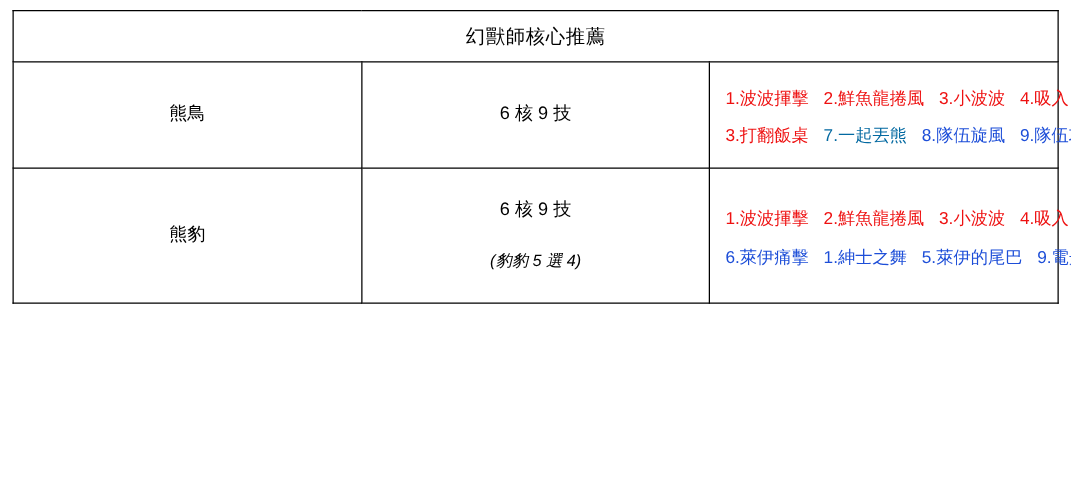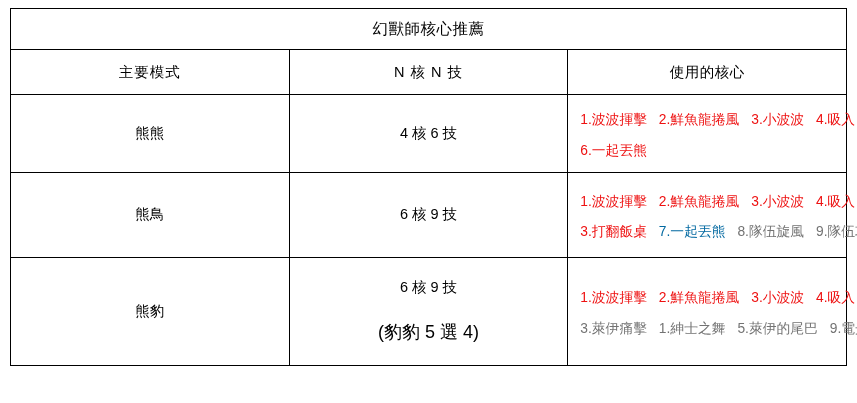--- a/index.html
+++ b/index.html
@@ -52,73 +52,51 @@
   .col-nn   { width: 118px; }
   .col-core { width: 595px; }
 
   .mode-cell, .nn-cell {
     text-align: center;
     font-size: 14.5px;
     line-height: 1.9;
   }
   .nn-sub {
     display: block;
-    font-size: 18px;
+    font-size: 13px;
     margin-top: 14px;
+    font-style: italic;
   }
   .core-cell {
     padding: 6px 10px 6px 12px;
     font-size: 13.8px;
     line-height: 1.55;
   }
   .core-line {
     white-space: nowrap;
     margin: 7px 0 9px 0;
   }
   .core-line:last-child { margin-bottom: 4px; }
   .row-1 { height: 78px; }
   .row-2 { height: 85px; }
   .row-3 { height: 108px; }
 
   .seg { margin-right: 8px; }
   .red  { color: #ee1111; }
-  .blue { color: #737373; }
+  .blue { color: #1d4ed8; }
   .black{ color: #0369a1; }
 </style>
 </head>
 <body>
 
 <div class="sheet">
   <table class="core-table">
     <tbody>
       <tr>
         <td class="title-cell" colspan="3">幻獸師核心推薦</td>
-      </tr>
-      <tr>
-        <th class="head-cell col-mode">主要模式</th>
-        <th class="head-cell col-nn">N 核 N 技</th>
-        <th class="head-cell wide col-core">使用的核心</th>
-      </tr>
-      <tr class="row-1">
-        <td class="mode-cell">熊熊</td>
-        <td class="nn-cell">
-          <span>4 核 6 技</span>
-        </td>
-        <td class="core-cell">
-          <div class="core-line">
-            <span class="seg red">1.波波揮擊</span>
-            <span class="seg red">2.鮮魚龍捲風</span>
-            <span class="seg red">3.小波波</span>
-            <span class="seg red">4.吸入</span>
-            
-          </div>
-          <div class="core-line">
-            <span class="seg red">6.一起丟熊</span>
-          </div>
-        </td>
       </tr>
       <tr class="row-2">
         <td class="mode-cell">熊鳥</td>
         <td class="nn-cell">
           <span>6 核 9 技</span>
         </td>
         <td class="core-cell">
           <div class="core-line">
             <span class="seg red">1.波波揮擊</span>
             <span class="seg red">2.鮮魚龍捲風</span>
@@ -142,21 +120,21 @@
         </td>
         <td class="core-cell">
           <div class="core-line">
             <span class="seg red">1.波波揮擊</span>
             <span class="seg red">2.鮮魚龍捲風</span>
             <span class="seg red">3.小波波</span>
             <span class="seg red">4.吸入</span>
             
           </div>
           <div class="core-line">
-            <span class="seg blue">3.萊伊痛擊</span>
+            <span class="seg blue">6.萊伊痛擊</span>
             <span class="seg blue">1.紳士之舞</span>
             <span class="seg blue">5.萊伊的尾巴</span>
             <span class="seg blue">9.電光石火</span>
             
           </div>
         </td>
       </tr>
     </tbody>
   </table>
 </div>

